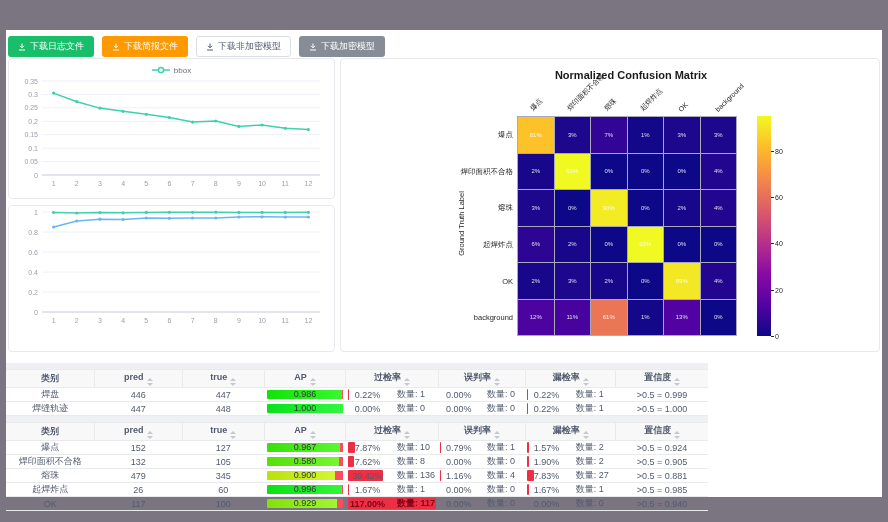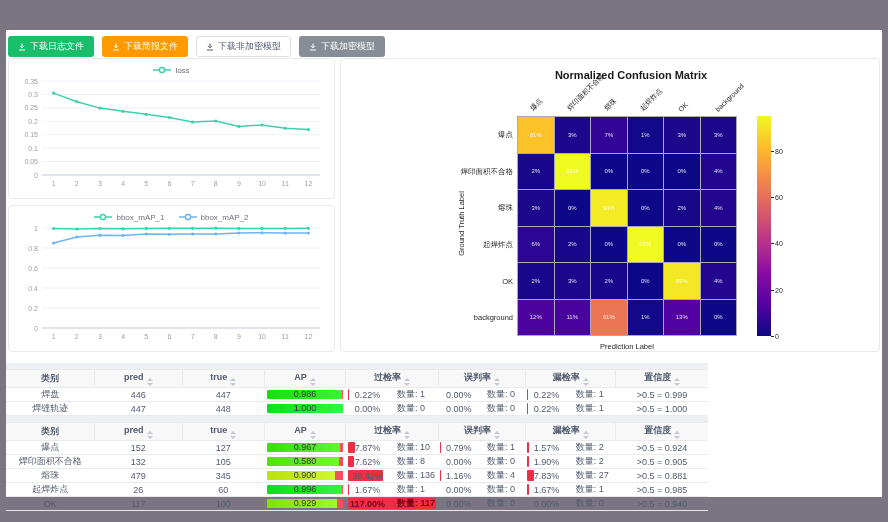--- a/index.html
+++ b/index.html
@@ -115,21 +115,21 @@
     </button>
   </div>
 
   <div class="card loss-card">
     <div class="legend" id="legend-0">
         <span class="lg-item">
        <svg width="18" height="8">
          <line x1="0" y1="4" x2="18" y2="4" stroke="#3fd0ae" stroke-width="1.5"></line>
          <circle cx="9" cy="4" r="2.6" fill="#fff" stroke="#3fd0ae" stroke-width="1.5"></circle>
        </svg>
-          <span>loss</span>
+          <span>bbox</span>
         </span>
       </div>
     <div class="chart-box" id="chart-0">
         <svg width="320" height="114" viewBox="0 0 320 114">
           <line x1="30" y1="100" x2="308" y2="100" stroke="#eef0f6" stroke-width="1"></line>
           <text x="26" y="102.5" font-size="7" fill="#9aa0ab" text-anchor="end">0</text>
           <line x1="30" y1="86.57142857142857" x2="308" y2="86.57142857142857" stroke="#eef0f6" stroke-width="1"></line>
           <text x="26" y="89.07142857142857" font-size="7" fill="#9aa0ab" text-anchor="end">0.05</text>
           <line x1="30" y1="73.14285714285714" x2="308" y2="73.14285714285714" stroke="#eef0f6" stroke-width="1"></line>
           <text x="26" y="75.64285714285714" font-size="7" fill="#9aa0ab" text-anchor="end">0.1</text>
@@ -167,36 +167,20 @@
           <circle cx="203.8" cy="46.0" r="1.6" fill="#3fd0ae"></circle>
           <circle cx="226.9" cy="51.4" r="1.6" fill="#3fd0ae"></circle>
           <circle cx="250.1" cy="50.0" r="1.6" fill="#3fd0ae"></circle>
           <circle cx="273.3" cy="53.3" r="1.6" fill="#3fd0ae"></circle>
           <circle cx="296.4" cy="54.6" r="1.6" fill="#3fd0ae"></circle>
         </svg>
       </div>
   </div>
 
   <div class="card map-card">
-    <div class="legend" id="legend-1">
-        <span class="lg-item">
-       <svg width="18" height="8">
-         <line x1="0" y1="4" x2="18" y2="4" stroke="#3fd0ae" stroke-width="1.5"></line>
-         <circle cx="9" cy="4" r="2.6" fill="#fff" stroke="#3fd0ae" stroke-width="1.5"></circle>
-       </svg>
-          <span>bbox_mAP_1</span>
-        </span>
-        <span class="lg-item">
-       <svg width="18" height="8">
-         <line x1="0" y1="4" x2="18" y2="4" stroke="#6cb5f5" stroke-width="1.5"></line>
-         <circle cx="9" cy="4" r="2.6" fill="#fff" stroke="#6cb5f5" stroke-width="1.5"></circle>
-       </svg>
-          <span>bbox_mAP_2</span>
-        </span>
-      </div>
     <div class="chart-box" id="chart-1">
         <svg width="320" height="120" viewBox="0 0 320 120">
           <line x1="30" y1="106" x2="308" y2="106" stroke="#eef0f6" stroke-width="1"></line>
           <text x="26" y="108.5" font-size="7" fill="#9aa0ab" text-anchor="end">0</text>
           <line x1="30" y1="86" x2="308" y2="86" stroke="#eef0f6" stroke-width="1"></line>
           <text x="26" y="88.5" font-size="7" fill="#9aa0ab" text-anchor="end">0.2</text>
           <line x1="30" y1="66" x2="308" y2="66" stroke="#eef0f6" stroke-width="1"></line>
           <text x="26" y="68.5" font-size="7" fill="#9aa0ab" text-anchor="end">0.4</text>
           <line x1="30" y1="46" x2="308" y2="46" stroke="#eef0f6" stroke-width="1"></line>
           <text x="26" y="48.5" font-size="7" fill="#9aa0ab" text-anchor="end">0.6</text>
@@ -309,21 +293,20 @@
         <div class="cm-cell" style="background: rgb(244, 231, 36);">89%</div>
         <div class="cm-cell" style="background: rgb(34, 6, 143);">4%</div>
         <div class="cm-cell" style="background: rgb(77, 3, 160);">12%</div>
         <div class="cm-cell" style="background: rgb(72, 3, 158);">11%</div>
         <div class="cm-cell" style="background: rgb(234, 118, 86);">61%</div>
         <div class="cm-cell" style="background: rgb(18, 8, 137);">1%</div>
         <div class="cm-cell" style="background: rgb(82, 2, 162);">13%</div>
         <div class="cm-cell" style="background: rgb(13, 8, 135);">0%</div>
       </div>
     <div class="cm-ylabel">Ground Truth Label</div>
-    <div class="cm-xlabel">Prediction Label</div>
     <div class="cm-colorbar" id="cm-colorbar" style="background: linear-gradient(to top, rgb(13, 8, 135) 0%, rgb(84, 2, 163) 14.3%, rgb(139, 10, 165) 28.6%, rgb(185, 50, 137) 42.9%, rgb(219, 92, 104) 57.1%, rgb(244, 136, 73) 71.4%, rgb(254, 188, 43) 85.7%, rgb(240, 249, 33) 100%);"></div>
   <div class="cm-cb-mark" style="top: 277px; left: 430px;"></div>
       <div class="cm-cb-tick" style="top: 277px; left: 434px;">0</div>
       <div class="cm-cb-mark" style="top: 230.684px; left: 430px;"></div>
       <div class="cm-cb-tick" style="top: 230.684px; left: 434px;">20</div>
       <div class="cm-cb-mark" style="top: 184.368px; left: 430px;"></div>
       <div class="cm-cb-tick" style="top: 184.368px; left: 434px;">40</div>
       <div class="cm-cb-mark" style="top: 138.053px; left: 430px;"></div>
       <div class="cm-cb-tick" style="top: 138.053px; left: 434px;">60</div>
       <div class="cm-cb-mark" style="top: 91.7368px; left: 430px;"></div>

